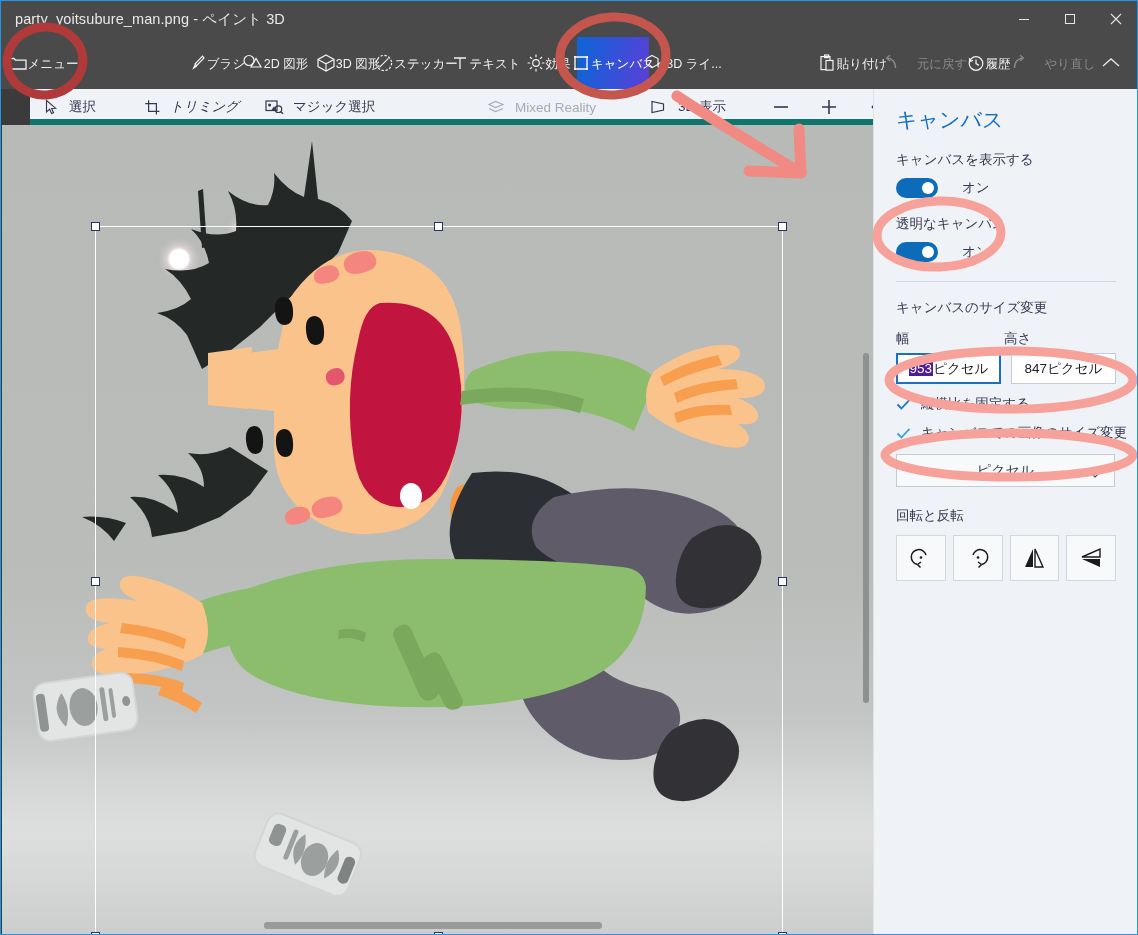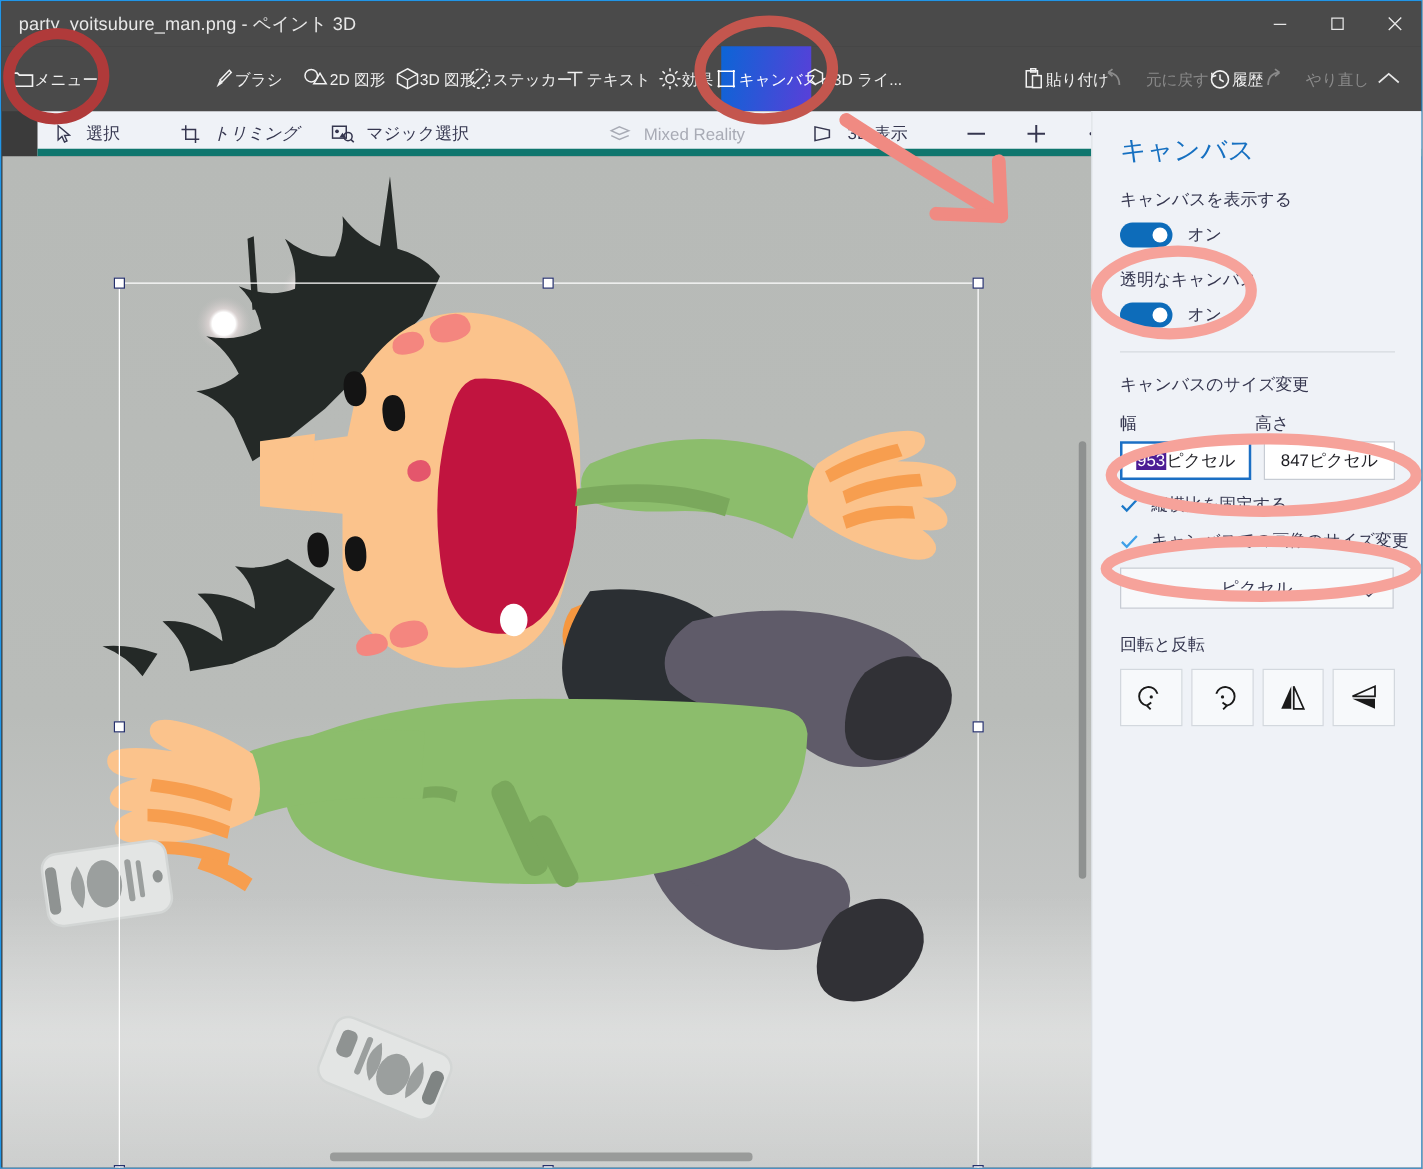--- a/index.html
+++ b/index.html
@@ -100,21 +100,21 @@
   
   .panel {
     position: absolute; left: 872px; top: 88px; width: 265px; height: 846px;
     background: #eff2f7; border-left: 1px solid #dfe3e8;
     padding: 0 22px;
   }
   .panel-title {
     font-size: 21px; color: #1670c1; margin-top: 17px; font-weight: normal;
   }
   .sec-label { font-size: 13.5px; color: #35364f; margin-top: 17px; }
-  .toggle-row { display: flex; align-items: center; gap: 12px; margin-top: 9px; }
+  .toggle-row { display: flex; align-items: center; gap: 24px; margin-top: 9px; }
   .toggle {
     width: 42px; height: 20px; border-radius: 10px; background: #0d6cba;
     position: relative; flex: none;
   }
   .toggle .knob {
     position: absolute; right: 4px; top: 4px; width: 12px; height: 12px;
     border-radius: 50%; background: #fff;
   }
   .toggle-txt { font-size: 13.5px; color: #35364f; }
   .divider { height: 1px; background: #d6dae0; margin: 19px 0 0 0; }
@@ -184,21 +184,21 @@
 
     <div class="rb-item" style="left:8px; width:66px;">
       <div class="rb-ico">
         <svg width="22" height="18" viewBox="0 0 22 18">
           <path d="M2 4.5 h6 l1.5 1.6 H20 V15 H2 Z" fill="none" stroke="#f2f2f2" stroke-width="1.3"></path>
         </svg>
       </div>
       <div class="rb-lbl">メニュー</div>
     </div>
 
-    <div class="rb-item" style="left:166px; width:60px;">
+    <div class="rb-item" style="left:185px; width:60px;">
       <div class="rb-ico">
         <svg width="20" height="20" viewBox="0 0 20 20">
           <path d="M15.5 3.2 L8 11 L9.6 12.6 L17 5 Z" fill="none" stroke="#f2f2f2" stroke-width="1.2"></path>
           <path d="M7.6 11.4 L5.2 16.8 L10.2 13.4 Z" fill="#f2f2f2"></path>
         </svg>
       </div>
       <div class="rb-lbl">ブラシ</div>
     </div>
 
     <div class="rb-item" style="left:240px; width:66px;">

